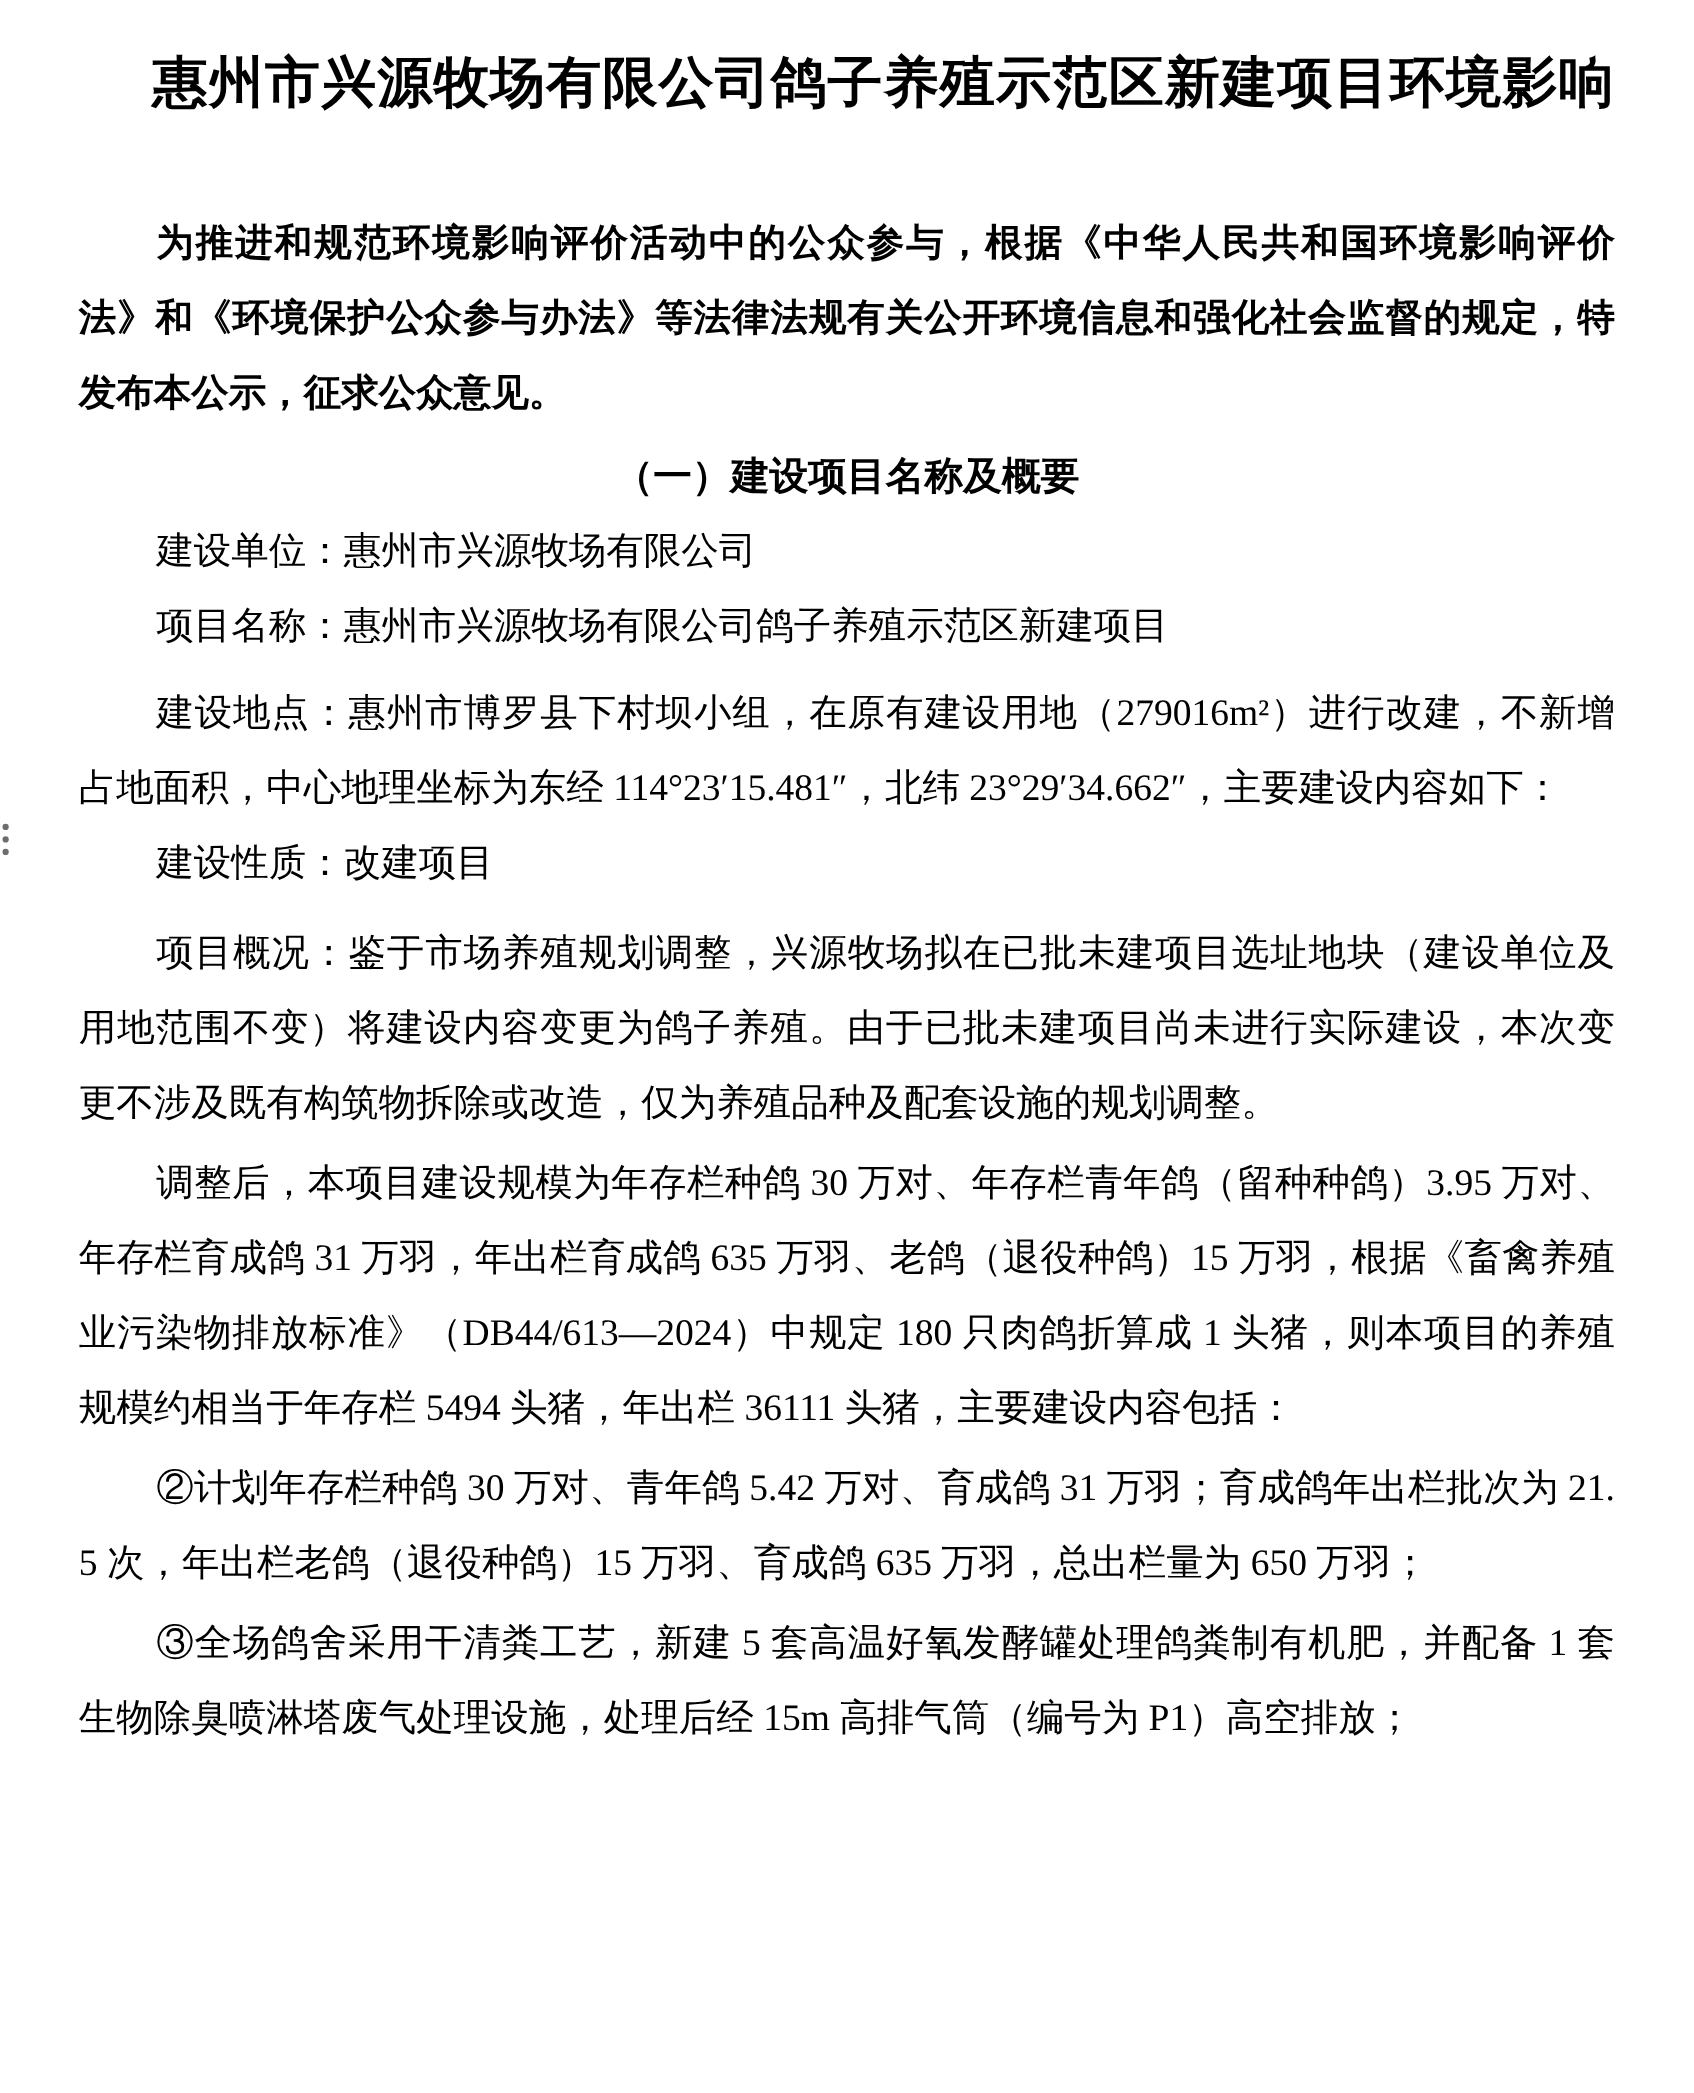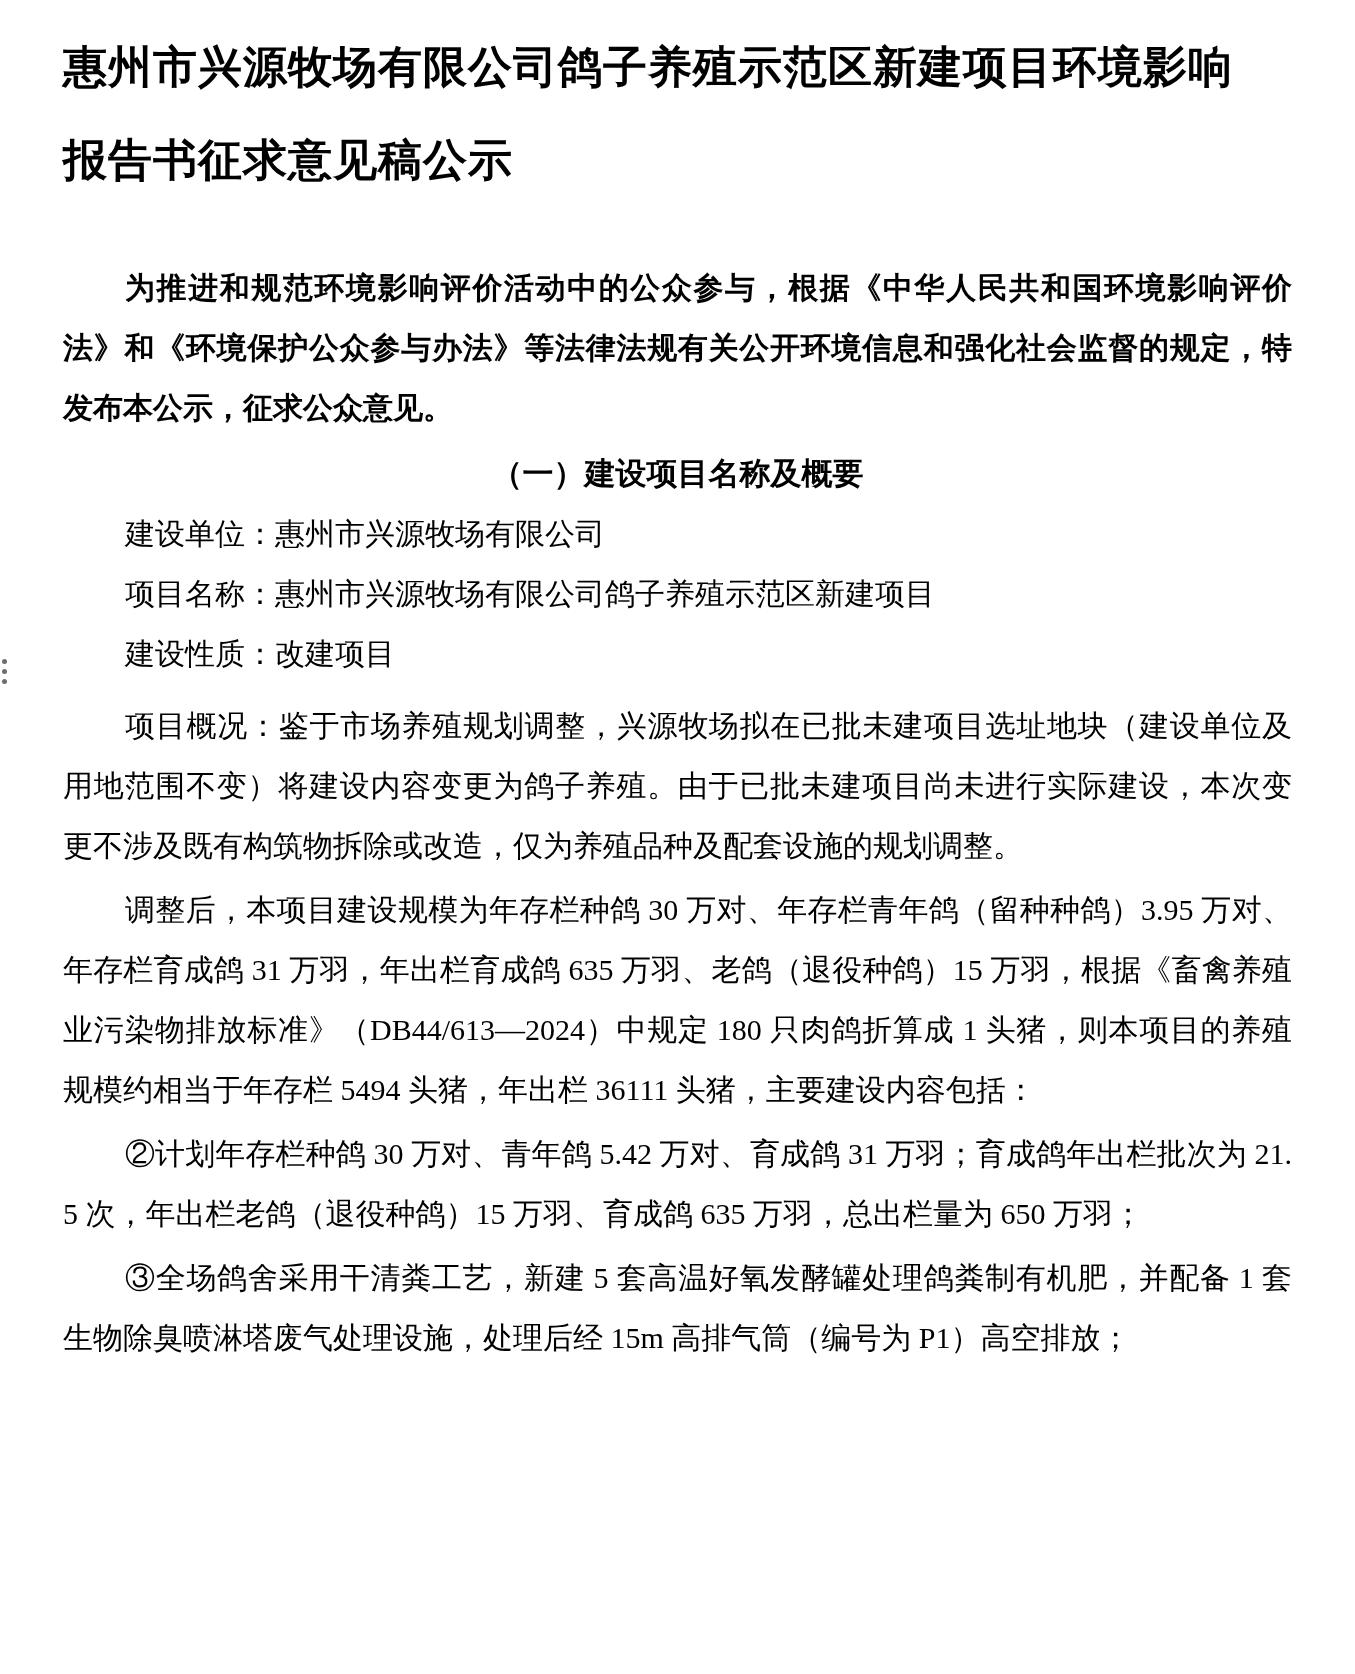--- a/index.html
+++ b/index.html
@@ -12,21 +12,21 @@
       width: 1355px;
       height: 1674px;
       overflow: hidden;
       position: relative;
       font-family: "Liberation Serif", "DejaVu Serif", serif;
     }
     .doc {
       padding: 20px 63px 0 63px;
     }
     .doc-title {
-      text-align: left;
+      text-align: right;
       font-family: "Liberation Sans", "DejaVu Sans", sans-serif;
       font-weight: 700;
       font-size: 44px;
       line-height: 93px;
       letter-spacing: 1px;
       color: #000000;
     }
     .para {
       font-size: 30px;
       line-height: 60px;
@@ -61,31 +61,31 @@
       margin-bottom: 5px;
     }
   </style>
 </head>
 <body>
 
 <div class="doc">
 
   <div class="doc-title">
     <div>惠州市兴源牧场有限公司鸽子养殖示范区新建项目环境影响</div>
-    <div>报告书征求意见稿公示</div>
   </div>
 
   <p class="para first">为推进和规范环境影响评价活动中的公众参与，根据《中华人民共和国环境影响评价法》和《环境保护公众参与办法》等法律法规有关公开环境信息和强化社会监督的规定，特发布本公示，征求公众意见。</p>
 
   <p class="para heading mt-sm">（一）建设项目名称及概要</p>
 
   <p class="para">建设单位：惠州市兴源牧场有限公司</p>
 
   <p class="para">项目名称：惠州市兴源牧场有限公司鸽子养殖示范区新建项目</p>
 
+  <p class="para mt-md">建设地点：惠州市博罗县下村坝小组，在原有建设用地（279016m²）进行改建，不新增占地面积，中心地理坐标为东经 114°23′15.481″，北纬 23°29′34.662″，主要建设内容如下：</p>
 
   <p class="para">建设性质：改建项目</p>
 
   <p class="para mt-lg">项目概况：鉴于市场养殖规划调整，兴源牧场拟在已批未建项目选址地块（建设单位及用地范围不变）将建设内容变更为鸽子养殖。由于已批未建项目尚未进行实际建设，本次变更不涉及既有构筑物拆除或改造，仅为养殖品种及配套设施的规划调整。</p>
 
   <p class="para mt-xs">调整后，本项目建设规模为年存栏种鸽 30 万对、年存栏青年鸽（留种种鸽）3.95 万对、年存栏育成鸽 31 万羽，年出栏育成鸽 635 万羽、老鸽（退役种鸽）15 万羽，根据《畜禽养殖业污染物排放标准》（DB44/613—2024）中规定 180 只肉鸽折算成 1 头猪，则本项目的养殖规模约相当于年存栏 5494 头猪，年出栏 36111 头猪，主要建设内容包括：</p>
 
 
   <p class="para mt-xs">②计划年存栏种鸽 30 万对、青年鸽 5.42 万对、育成鸽 31 万羽；育成鸽年出栏批次为 21.5 次，年出栏老鸽（退役种鸽）15 万羽、育成鸽 635 万羽，总出栏量为 650 万羽；</p>
 

